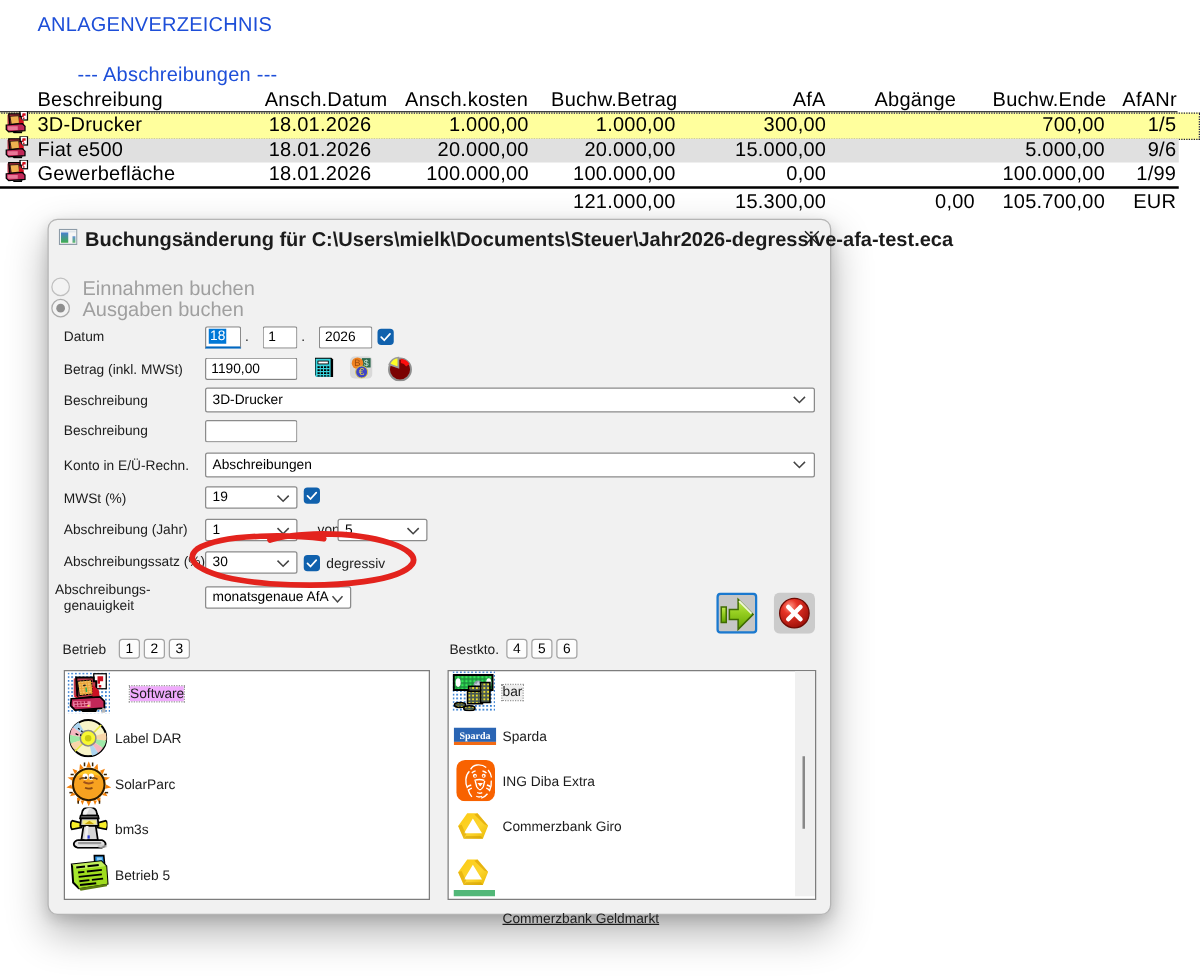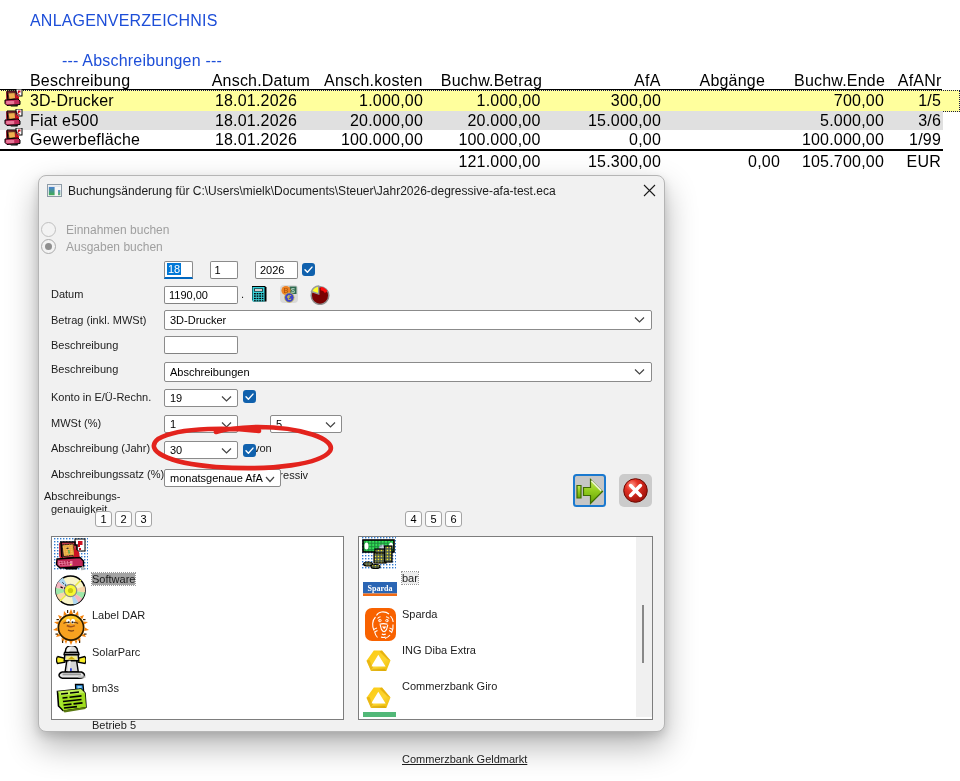--- a/index.html
+++ b/index.html
@@ -2,22 +2,22 @@
 <html><head>
 <meta charset="utf-8">
 <style>
   html,body{margin:0;padding:0;}
   body{width:960px;height:781px;position:relative;background:#fff;
        font-family:"Liberation Sans",sans-serif;overflow:hidden;}
   .abs{position:absolute;}
   .tbl{font-size:16px;color:#000;letter-spacing:0.2px;white-space:nowrap;}
   .red{color:#1d4ed8;}
   .cellr{position:absolute;top:0;}
-  .lab{position:absolute;font-size:11px;color:#1c1c1c;white-space:nowrap;margin-top:24px;}
-  .gray-lab{position:absolute;font-size:12px;color:#9f9f9f;white-space:nowrap;}
+  .lab{position:absolute;font-size:11px;color:#1c1c1c;white-space:nowrap;}
+  .gray-lab{position:absolute;font-size:16px;color:#9f9f9f;white-space:nowrap;}
   .tin{position:absolute;background:#fff;border:1px solid #8b8b8b;border-bottom-color:#828282;
        border-radius:2px;font-size:11px;color:#000;}
   .tin span{position:absolute;left:4px;top:2px;}
   .cmb{position:absolute;background:#fff;border:1px solid #8b8b8b;border-radius:2px;}
   .cmb .t{position:absolute;left:5px;top:3px;font-size:11px;color:#000;white-space:nowrap;}
   .chk{position:absolute;width:13px;height:13px;background:#1061ad;border-radius:3px;}
   .nbtn{position:absolute;width:15px;height:14px;background:#fdfdfd;border:1px solid #a4a4a4;
         border-radius:3px;font-size:11px;color:#000;text-align:center;line-height:14px;}
 </style>
 </head>
@@ -78,21 +78,21 @@
 <rect x="2.2" y="12" width="8" height="3" fill="#e87898"></rect>
 <path d="M6 16.5 L14 16 L13.5 17.5 L7 17.5 Z" fill="#000"></path>
 </g>
 </svg></span>
   <span style="position:absolute;left:30px;">Fiat e500</span>
   <span class="cellr" style="right:663px;">18.01.2026</span>
   <span class="cellr" style="right:537px;">20.000,00</span>
   <span class="cellr" style="right:419.5px;">20.000,00</span>
   <span class="cellr" style="right:299px;">15.000,00</span>
   <span class="cellr" style="right:76px;">5.000,00</span>
-  <span class="cellr" style="right:19px;">3/6</span>
+  <span class="cellr" style="right:19px;">9/6</span>
 </div>
 
 <div class="abs tbl" style="left:0;top:131px;width:960px;height:17px;">
   <span style="position:absolute;left:4px;top:-3px;"><svg width="19" height="18" viewBox="0 0 19 18">
 <g>
 <rect x="12" y="0" width="6" height="7" fill="#fff" stroke="#000" stroke-width="1"></rect>
 <path d="M14 1.5 h2.5 v2 h-1.5 v1 h-1.5 z" fill="#cc0f1d"></path>
 <rect x="14.2" y="5" width="1.4" height="1.2" fill="#cc0f1d"></rect>
 <path d="M3 2 L12 2 L12 4 L13 4 L13 11 L4 12 L2 10 L2 3 Z" fill="#b03040"></path>
 <path d="M3 2 L12 2 L12 4 L13 4 L13 11 L4 12 Z" fill="none" stroke="#000" stroke-width="1"></path>
@@ -128,21 +128,21 @@
 <span class="abs" style="left:47px;top:183px;"><svg width="15" height="13" viewBox="0 0 15 13">
 <rect x="0.5" y="0.5" width="14" height="12" fill="#f6f6f6" stroke="#8d9ba7"></rect>
 <rect x="1.5" y="1.5" width="12" height="1.5" fill="#dfe6ec"></rect>
 <linearGradient id="wg1" x1="0" y1="0" x2="0" y2="1">
         <stop offset="0" stop-color="#4a7fd0"></stop>
         <stop offset="1" stop-color="#3fae4e"></stop>
       </linearGradient>
 <rect x="1.8" y="3" width="5.8" height="8.2" fill="url(#wg1)"></rect>
 <rect x="11" y="6" width="2.3" height="5.2" fill="url(#wg1)" opacity="0.85"></rect>
 </svg></span>
-<div class="abs" style="left:68px;top:184px;font-size:12px;color:#1b1b1b;white-space:nowrap;">Buchungsänderung für C:\Users\mielk\Documents\Steuer\Jahr2026-degressive-afa-test.eca</div>
+<div class="abs" style="left:68px;top:184px;font-size:16px;color:#1b1b1b;white-space:nowrap;font-weight:bold;">Buchungsänderung für C:\Users\mielk\Documents\Steuer\Jahr2026-degressive-afa-test.eca</div>
 <svg class="abs" style="left:643px;top:183.5px;" width="13" height="13" viewBox="0 0 13 13">
   <path d="M1 1 L12 12 M12 1 L1 12" stroke="#1b1b1b" stroke-width="1.1" fill="none"></path>
 </svg>
 
 <div class="abs" style="left:41px;top:221.5px;width:13px;height:13px;border:1px solid #c0c0c0;border-radius:50%;background:#f3f3f3;"></div>
 <div class="gray-lab" style="left:66px;top:222.5px;">Einnahmen buchen</div>
 <div class="abs" style="left:41px;top:239px;width:13px;height:13px;border:1px solid #ababab;border-radius:50%;background:#f3f3f3;"></div>
 <div class="abs" style="left:45px;top:243px;width:7px;height:7px;border-radius:50%;background:#8f8f8f;"></div>
 <div class="gray-lab" style="left:66px;top:240px;">Ausgaben buchen</div>
 
@@ -354,21 +354,21 @@
         <rect x="13.9" y="23" width="2" height="1.4"></rect>
 <rect x="5.8" y="25.8" width="2" height="1.4"></rect>
         <rect x="8.6" y="25.6" width="2" height="1.4"></rect>
         <rect x="11.4" y="25.4" width="2" height="1.4"></rect>
         <rect x="14.2" y="25.2" width="2" height="1.4"></rect>
 </g>
 <rect x="16" y="26" width="1.5" height="1.3" fill="#f8f840"></rect>
 <path d="M10 30 L24 29 L23 31.5 L12 31.5 Z" fill="#000"></path>
 <path d="M28 28 a3 2.5 0 0 1 2 4 l-3 0.2 z" fill="#b8b8b8"></path>
 </svg></span>
-<div class="lab" style="left:92px;top:549px;background:#a3a3a3;outline:1px dotted #999;">Software</div>
+<div class="lab" style="left:104px;top:549px;background:#f0abfc;outline:1px dotted #999;">Software</div>
 <span class="abs" style="left:55px;top:574.5px;"><svg width="31" height="31" viewBox="0 0 31 31">
 <circle cx="15.5" cy="15.5" r="14.5" fill="#f8f4c8" stroke="#000" stroke-width="1.6"></circle>
 <path d="M15.5 15.5 L8 2.7 A14.5 14.5 0 0 0 3.2 6.8 Z" fill="#aed6f1"></path>
 <path d="M15.5 15.5 L3.2 6.8 A14.5 14.5 0 0 0 1 13 Z" fill="#f5b7c1"></path>
 <path d="M15.5 15.5 L1 13 A14.5 14.5 0 0 0 1.4 19.8 Z" fill="#9fe8a8"></path>
 <path d="M15.5 15.5 L1.4 19.8 A14.5 14.5 0 0 0 4.6 25 Z" fill="#f8d5a8"></path>
 <path d="M15.5 15.5 L30 17.5 A14.5 14.5 0 0 0 29.6 11.2 Z" fill="#f8d5a8"></path>
 <path d="M15.5 15.5 L30 17.5 A14.5 14.5 0 0 1 27.4 23.4 Z" fill="#9fe8a8"></path>
 <path d="M15.5 15.5 L27.4 23.4 A14.5 14.5 0 0 1 23.5 27.4 Z" fill="#f5b7c1"></path>
 <path d="M15.5 15.5 L23.5 27.4 A14.5 14.5 0 0 1 18.6 29.6 Z" fill="#aed6f1"></path>

